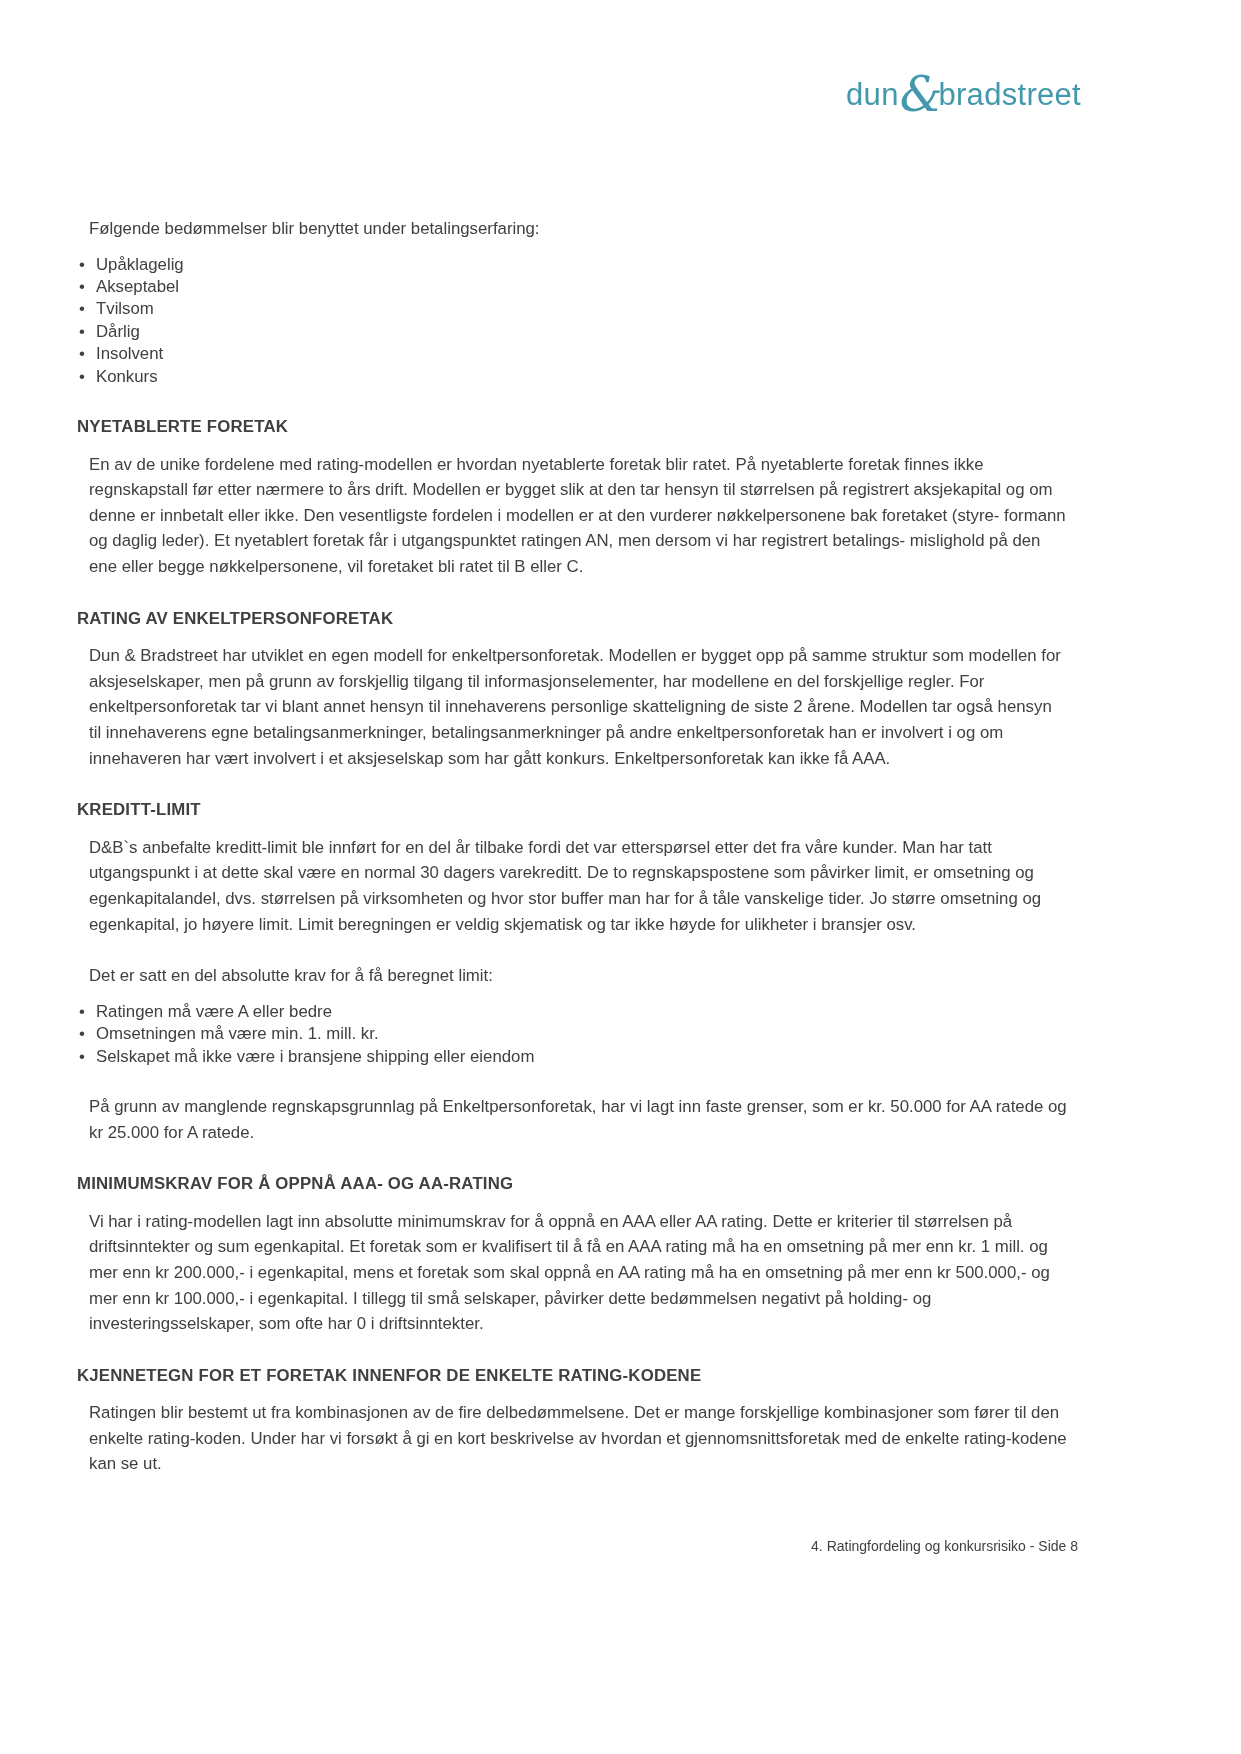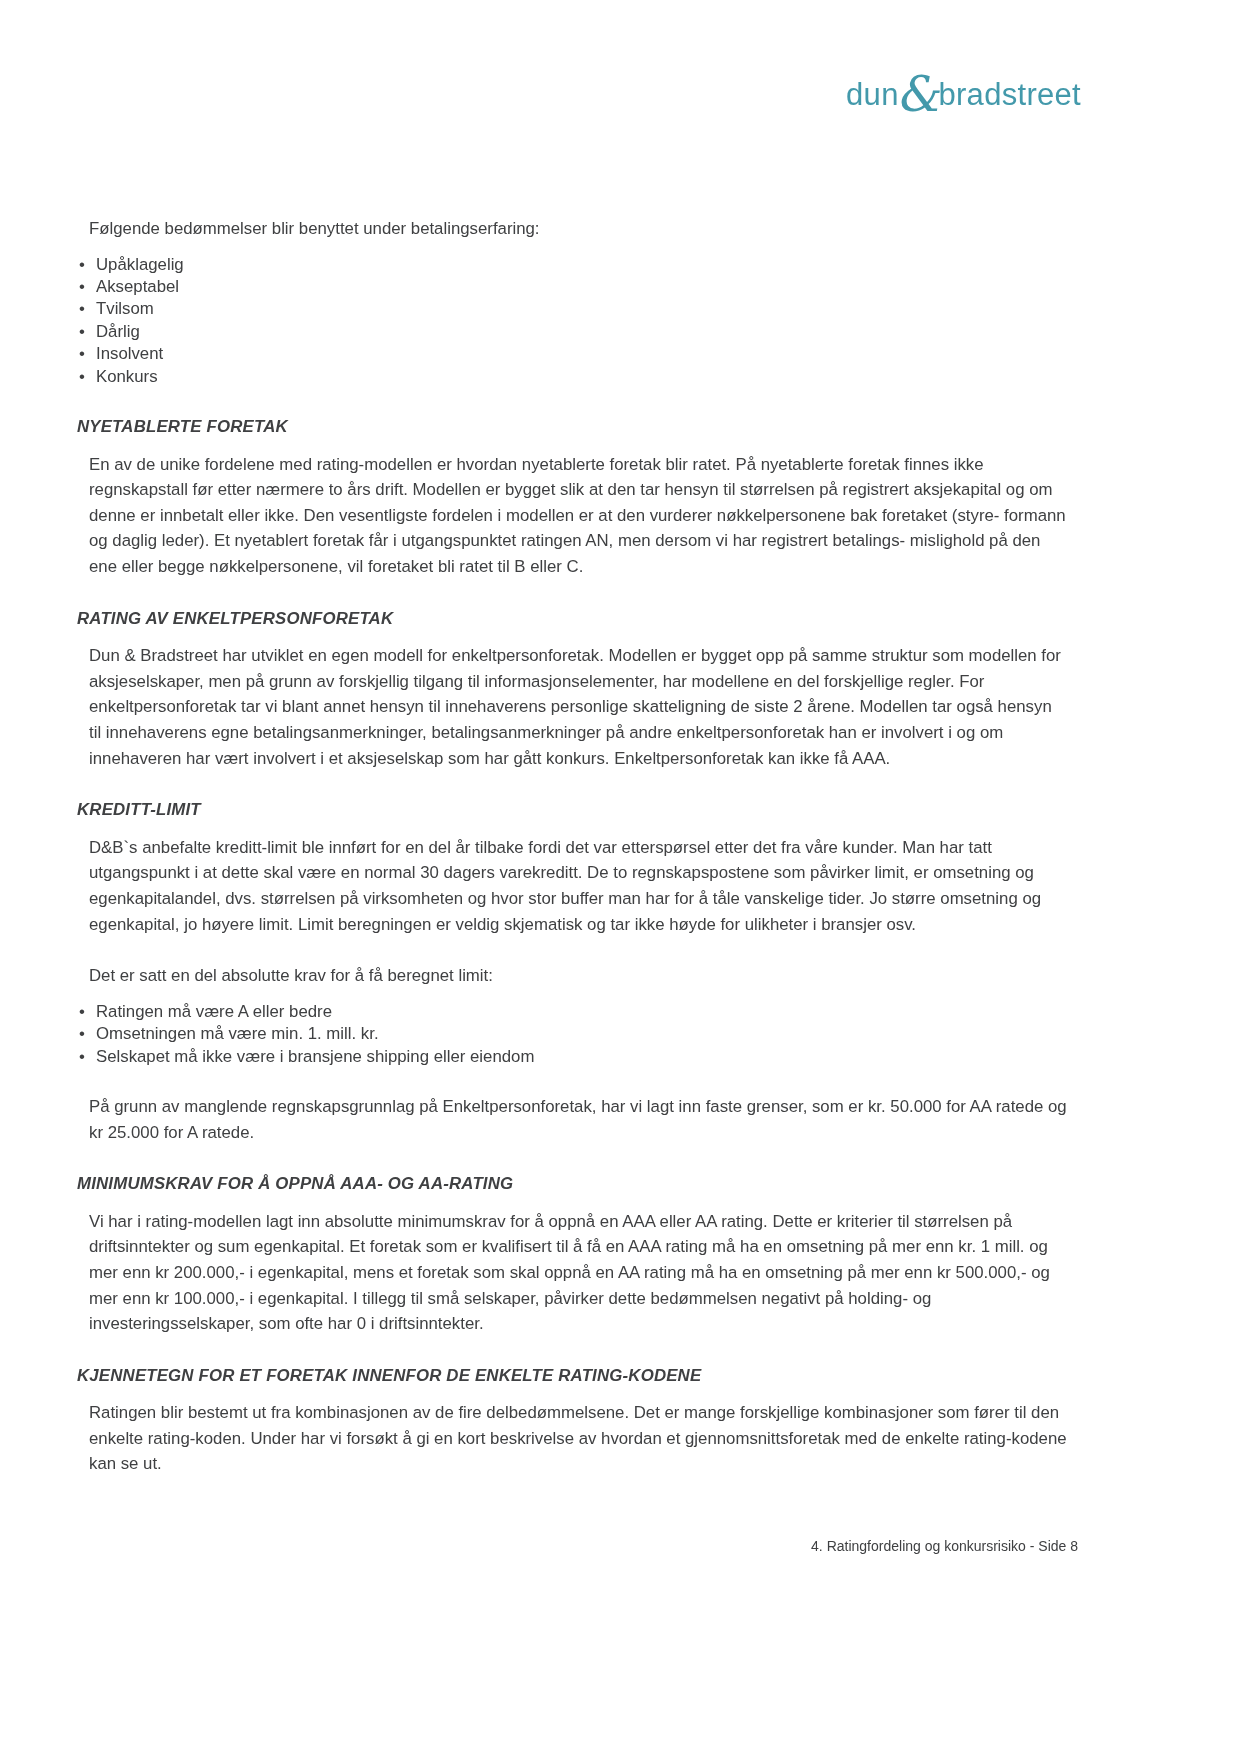--- a/index.html
+++ b/index.html
@@ -49,21 +49,20 @@
     font-size: 16.8px;
     line-height: 25.6px;
   }
   p { margin: 12px; }
   h2 {
     font-size: 16.8px;
     font-weight: bold;
     color: #3f4042;
     margin: 26px 0 0 0;
     letter-spacing: 0.2px;
-    font-style: italic;
   }
   ul.bullets {
     list-style: none;
     margin: 2px 0 0 0;
     padding: 0;
   }
   ul.bullets li {
     position: relative;
     padding-left: 19px;
     line-height: 22.4px;

